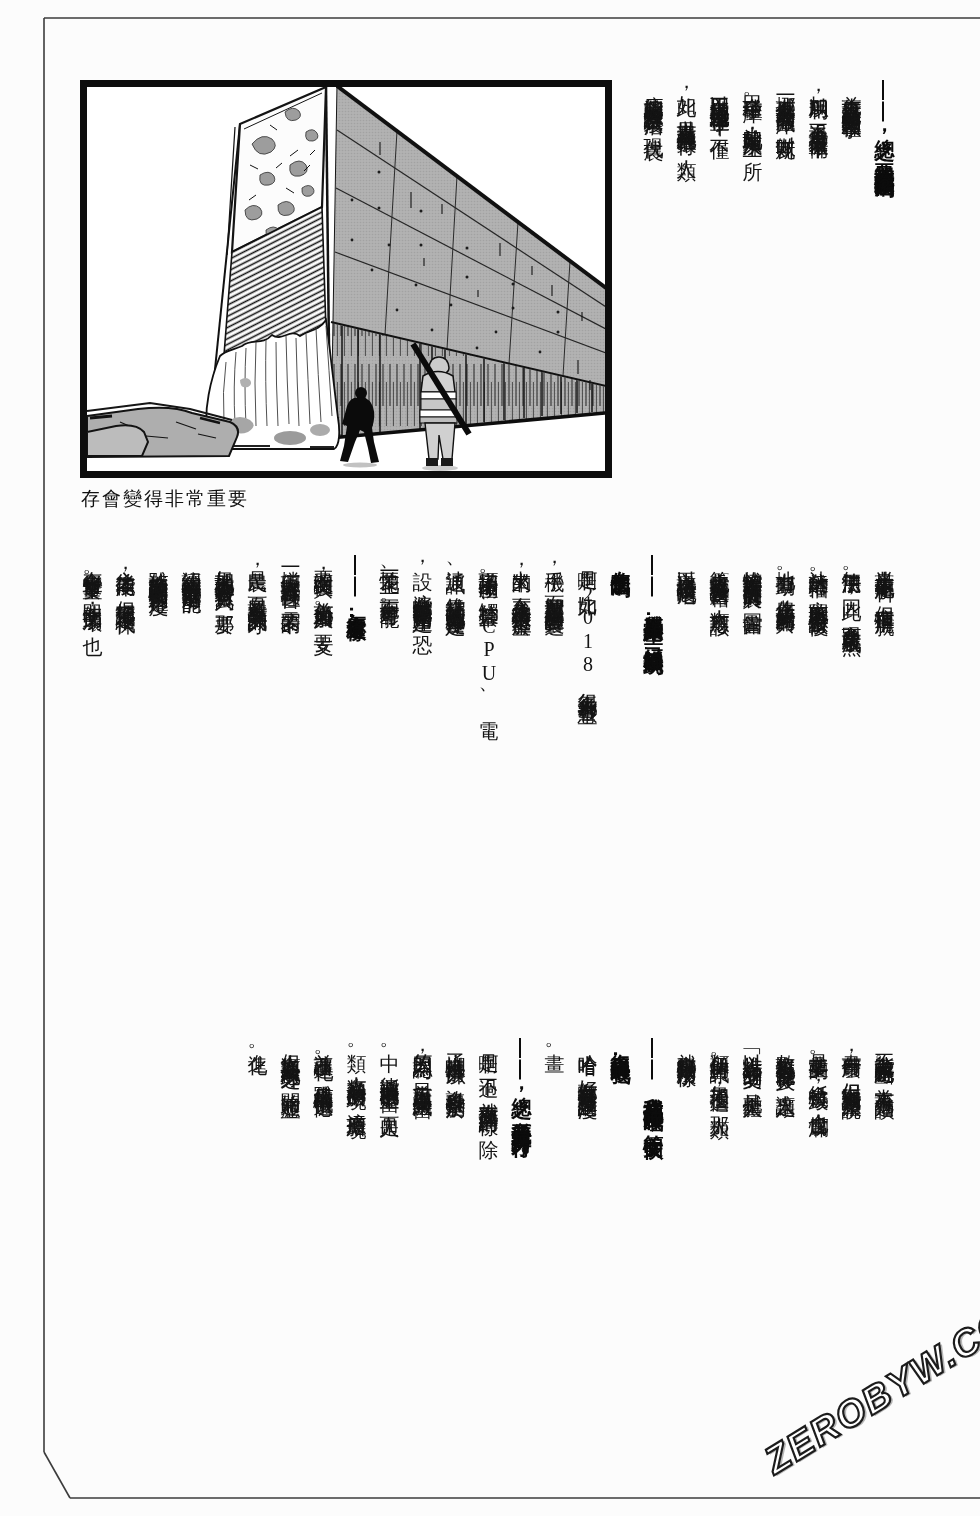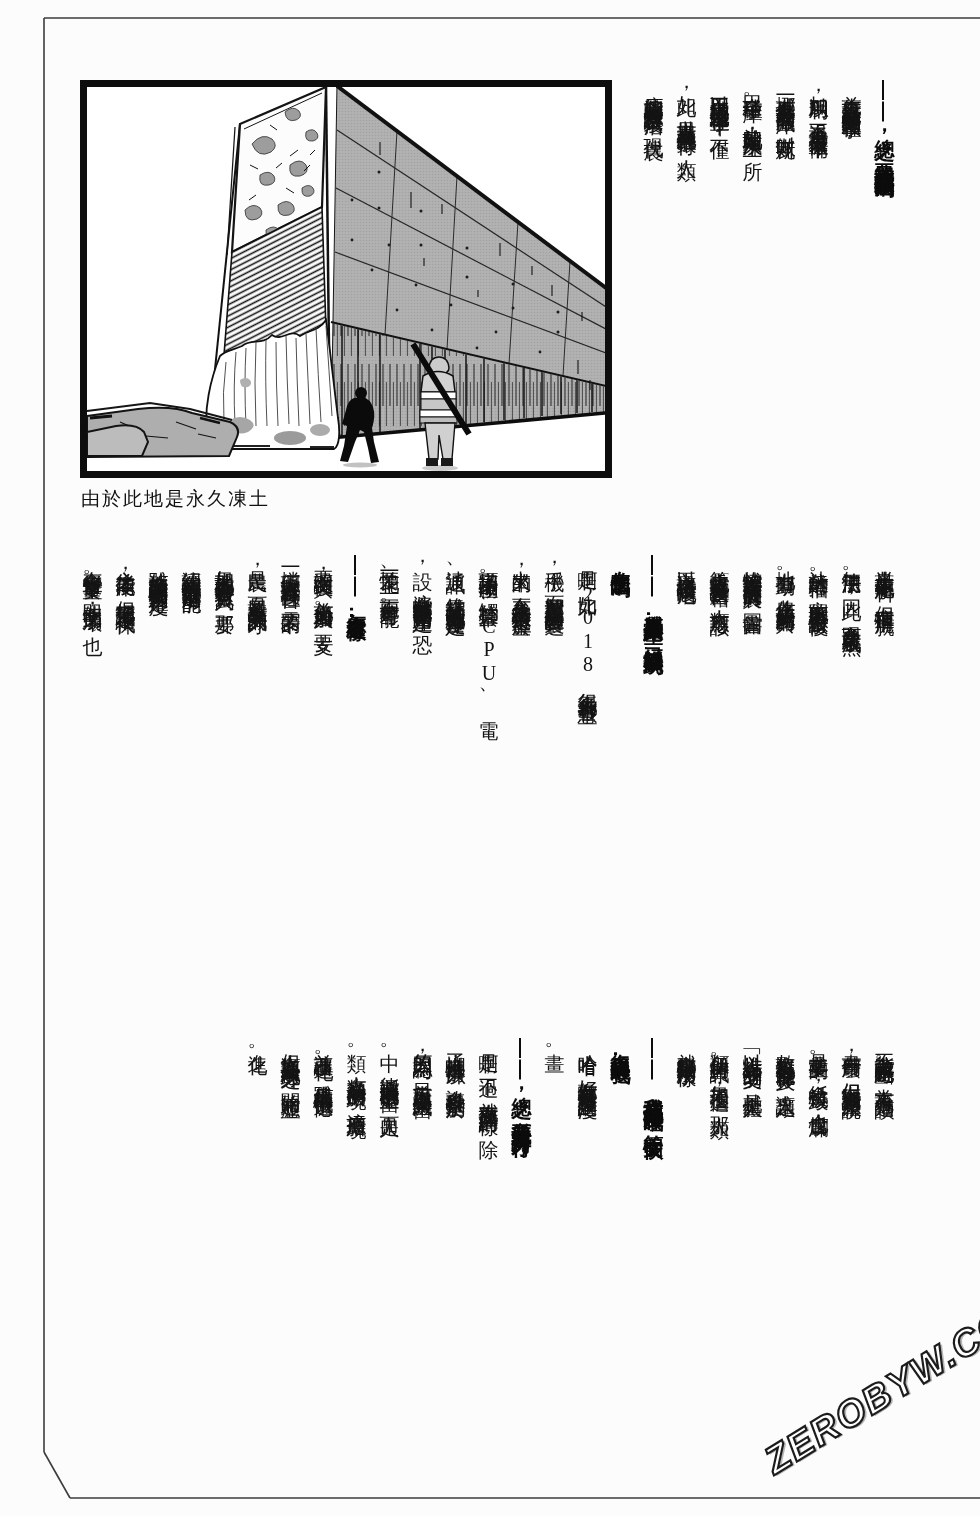--- a/index.html
+++ b/index.html
@@ -241,21 +241,21 @@
         <path d="M345,343 L349,379 L358,379 L359,355 L363,379 L372,379 L375,343 Z" fill="#d0d0d0" stroke="#111111" stroke-width="1.4"></path>
         <rect x="346" y="378" width="12" height="8" fill="#1a1a1a"></rect>
         <rect x="361" y="378" width="12" height="8" fill="#1a1a1a"></rect>
         <line x1="333" y1="264" x2="389" y2="354" stroke="#0b0b0b" stroke-width="6"></line>
       </g>
     </g>
 
     <rect x="3.5" y="3.5" width="525" height="391" fill="none" stroke="#0d0d0d" stroke-width="7"></rect>
   </svg>
 
-  <div class="caption">由於此地是永久凍土</div>
+  <div class="caption">存會變得非常重要</div>
 
   <section class="vtext" style="left:632px;top:80px;width:264px;height:400px">
 
   <div class="vcol b">——總之，要想辦法先讓農業復活嗎？</div>
       <div class="vcol">首先應該盡可能從枯萎的植物上回收種子</div>
       <div class="vcol">加以利用，不過為了替世界末日做準備，</div>
       <div class="vcol">挪威有一個世界最大的儲藏庫，叫做斯瓦</div>
       <div class="vcol">巴全球種子庫。由於此地是永久凍土，所</div>
       <div class="vcol">以不用消耗電力也能保存種子千年。不僅</div>
       <div class="vcol">如此，世界上還有其他的種子銀行。人類</div>

